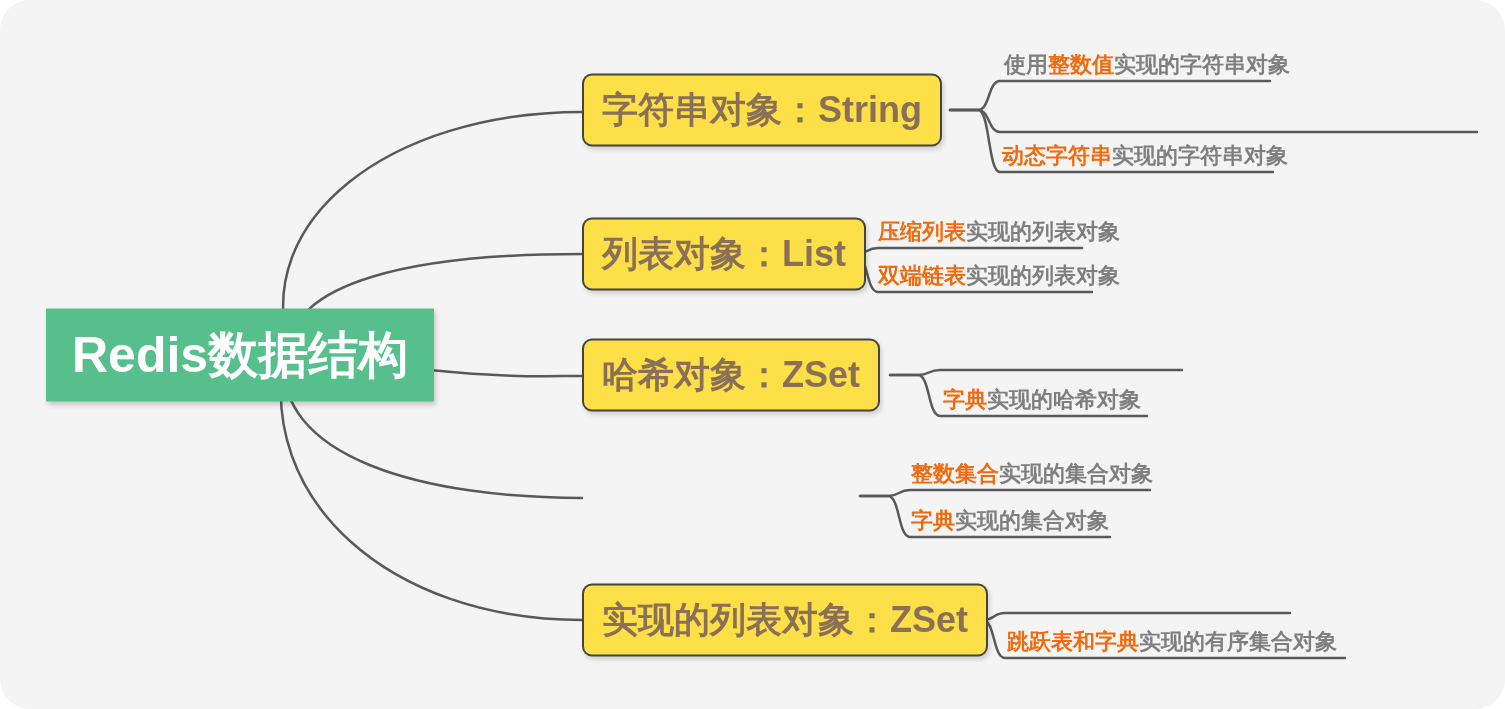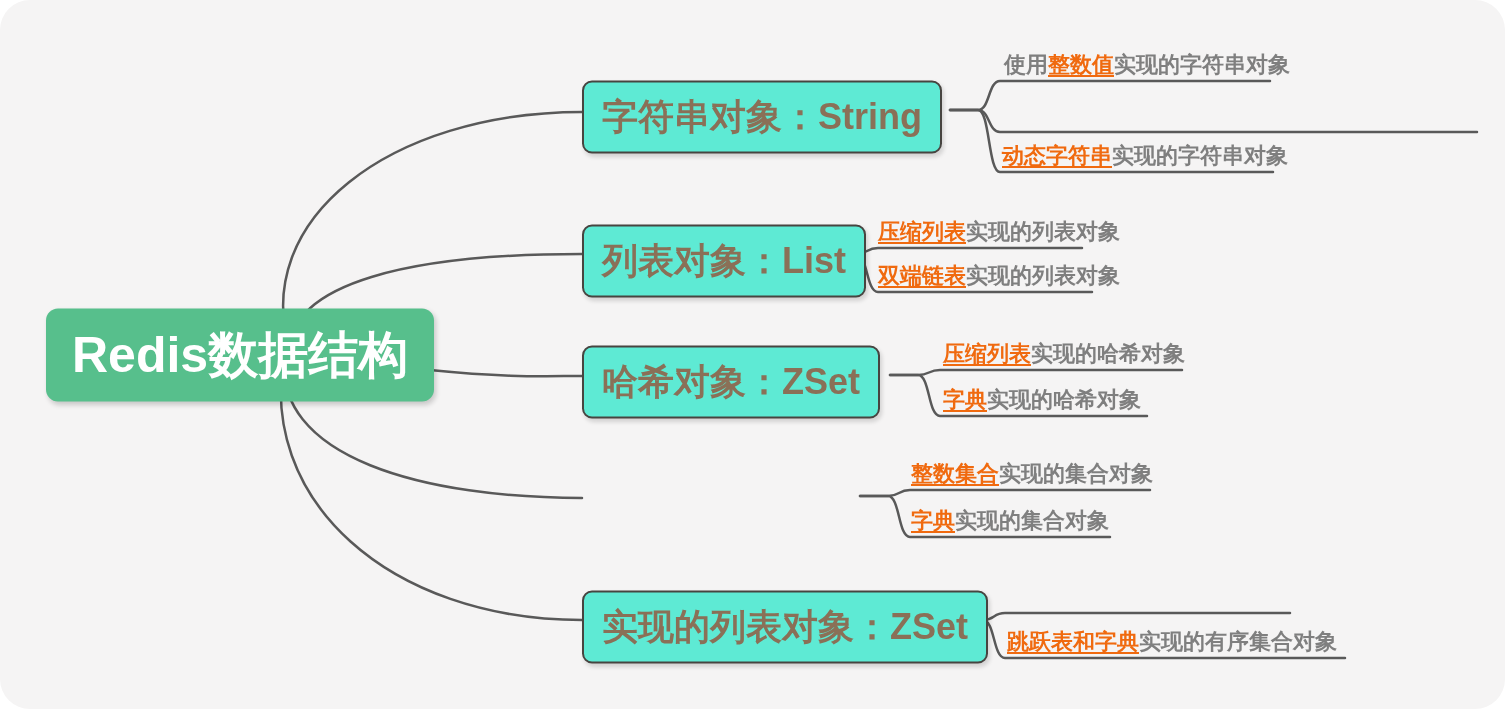--- a/index.html
+++ b/index.html
@@ -36,48 +36,46 @@
   }
   .root {
     left: 46px;
     top: 355px;
     transform: translateY(-50%);
     background: var(--root-bg, #57bf8c);
     color: var(--root-text, #ffffff);
     font-size: 50px;
     font-weight: bold;
     padding: 13px 26px;
-    border-radius: 12px;
+    border-radius: 1px;
     box-shadow: 2px 3px 5px rgba(0,0,0,0.18);
   }
   .branch {
     left: 582px;
     transform: translateY(-50%);
-    background: #5eead4;
+    background: #fde047;
     color: var(--branch-text, #8a7057);
     font-size: 36px;
     font-weight: bold;
     padding: 10px 18px;
     border: 2.5px solid var(--node-border, #474440);
     border-radius: 10px;
     box-shadow: 2px 3px 4px rgba(0,0,0,0.14);
-    margin-top: 7px;
   }
   .leaf {
     position: absolute;
     z-index: 2;
     white-space: nowrap;
     font-size: 22px;
     line-height: 26px;
     font-weight: bold;
     color: var(--leaf-text, #7f7f7f);
   }
   .leaf .hl {
     color: var(--highlight, #f06a0f);
-    text-decoration: underline;
     text-decoration-thickness: 2px;
     text-underline-offset: 3px;
   }
 </style>
 </head>
 <body>
 
 <div class="canvas">
 
   <svg class="links" viewBox="0 0 1505 709" xmlns="http://www.w3.org/2000/svg">
@@ -129,23 +127,20 @@
     <span></span><span class="hl">动态字符串</span><span>实现的字符串对象</span>
   </div>
 
   <div class="leaf" style="left:878px; top:219px">
     <span></span><span class="hl">压缩列表</span><span>实现的列表对象</span>
   </div>
   <div class="leaf" style="left:878px; top:263px">
     <span></span><span class="hl">双端链表</span><span>实现的列表对象</span>
   </div>
 
-  <div class="leaf" style="left:943px; top:341px">
-    <span></span><span class="hl">压缩列表</span><span>实现的哈希对象</span>
-  </div>
   <div class="leaf" style="left:943px; top:387px">
     <span></span><span class="hl">字典</span><span>实现的哈希对象</span>
   </div>
 
   <div class="leaf" style="left:911px; top:461px">
     <span></span><span class="hl">整数集合</span><span>实现的集合对象</span>
   </div>
   <div class="leaf" style="left:911px; top:508px">
     <span></span><span class="hl">字典</span><span>实现的集合对象</span>
   </div>

